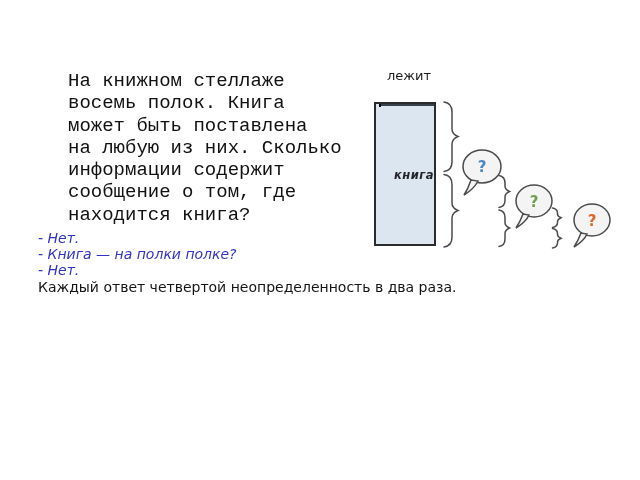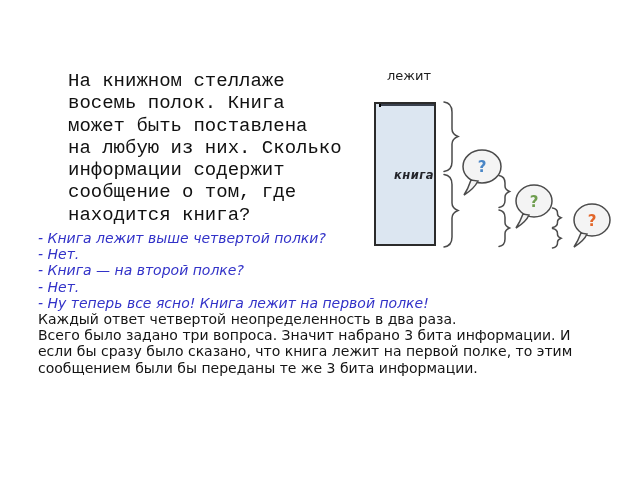--- a/index.html
+++ b/index.html
@@ -78,24 +78,19 @@
 
       <g class="qmark" text-anchor="middle">
         <text x="114" y="114" fill="#4a86c6">?</text>
         <text x="166" y="148.5" fill="#6f9e4f">?</text>
         <text x="224" y="167.5" fill="#e2662a">?</text>
       </g>
     </svg>
   </div>
 
   <div class="dialog">
-    <div class="q">- Книга лежит выше четвертой полки?</div>
     <div class="q">- Нет.</div>
-    <div class="q">- Книга — на второй полке?</div>
+    <div class="q">- Книга — на полки полке?</div>
     <div class="q">- Нет.</div>
-    <div class="q">- Ну теперь все ясно! Книга лежит на первой полке!</div>
     <div class="plain">Каждый ответ четвертой неопределенность в два раза.</div>
-    <div class="plain wrap3">Всего было задано три вопроса. Значит набрано 3 бита информации. И
-если бы сразу было сказано, что книга лежит на первой полке, то этим
-сообщением были бы переданы те же 3 бита информации.</div>
   </div>
 
 </div>
 
 </body></html>

